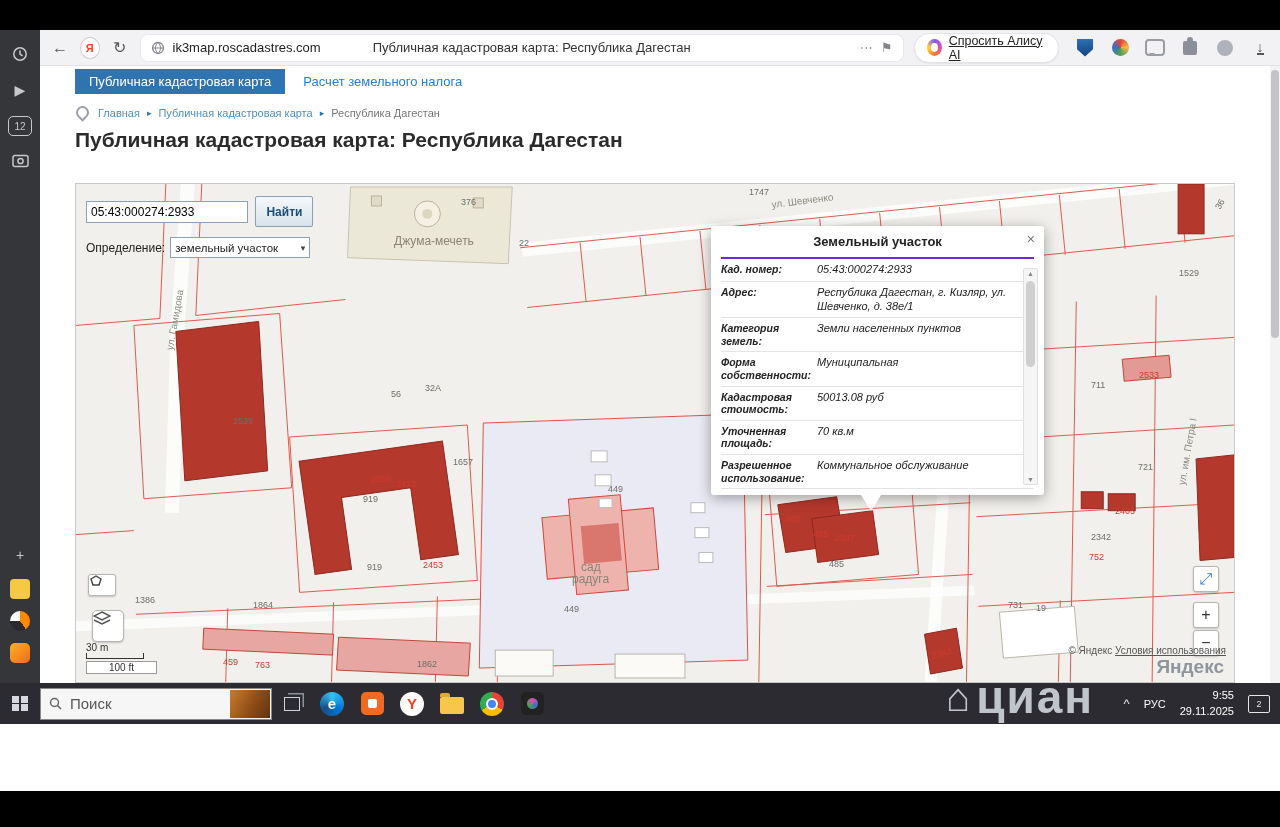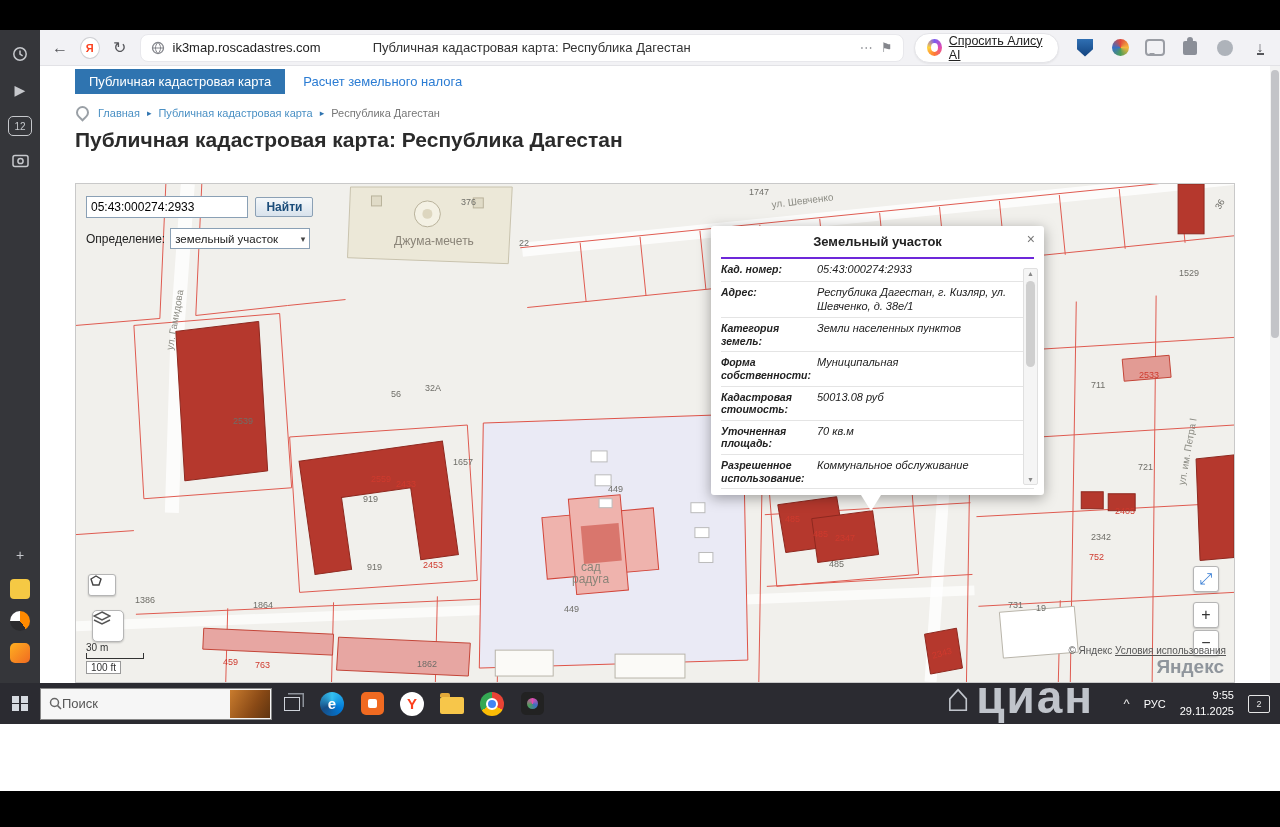--- a/index.html
+++ b/index.html
@@ -73,38 +73,38 @@
        background:#f1f0ec;overflow:hidden;}
   #map svg{position:absolute;left:0;top:0;}
   #map-labels{position:absolute;left:0;top:0;width:100%;height:100%;}
   .mlabel{position:absolute;font-size:9px;color:#6f6e68;white-space:nowrap;transform-origin:0 0;}
   .mlabel.r{color:#cf3a2e;}
   .mlabel.p{color:#8a8478;font-size:12px;}
   .mlabel.s{color:#8d8d85;font-size:10px;}
 
   #map-search{position:absolute;left:10px;top:12px;z-index:15;}
   #cad-input{width:152px;height:18px;border:1px solid #8aa0b5;font-size:12px;padding:1px 4px;}
-  #find-btn{height:20px;width:58px;margin-left:3px;background:linear-gradient(#f5f8fa,#d8e2ec);
+  #find-btn{height:31px;width:58px;margin-left:3px;background:linear-gradient(#f5f8fa,#d8e2ec);
             border:1px solid #8ba0b5;border-radius:2px;color:#1b4d7a;font-weight:bold;font-size:12px;}
   #def-row{margin-top:10px;display:flex;align-items:center;gap:5px;font-size:12px;color:#222;}
   #def-select{width:130px;height:19px;background:#fff;border:1px solid #8aa0b5;font-size:11.5px;
               display:flex;align-items:center;justify-content:space-between;padding:0 4px;}
   #def-select .caret{font-size:9px;color:#444;}
 
   .map-btn{position:absolute;background:#fff;border:1px solid #b5b5b5;border-radius:3px;z-index:15;
            display:flex;align-items:center;justify-content:center;box-shadow:0 1px 2px rgba(0,0,0,.2);}
   #btn-measure{left:12px;top:390px;width:26px;height:20px;}
   #btn-layers{left:16px;top:426px;width:30px;height:30px;border-radius:5px;}
   #btn-full{right:15px;top:382px;width:24px;height:24px;color:#3a7fd5;}
   #btn-zoomin{right:15px;top:418px;width:24px;height:24px;font-size:16px;color:#333;}
   #btn-zoomout{right:15px;top:446px;width:24px;height:24px;font-size:16px;color:#333;}
 
   #scalebar{position:absolute;left:10px;bottom:8px;z-index:15;font-size:10px;color:#333;}
   #scale-line{width:56px;height:5px;border-left:1px solid #333;border-right:1px solid #333;border-bottom:1px solid #333;}
-  #scale-ft{margin-top:2px;display:inline-block;background:#fff;border:1px solid #999;padding:0 4px;font-size:10px;}
+  #scale-ft{margin-top:2px;display:inline-block;background:#fff;border:1px solid #999;padding:0 22px;font-size:10px;}
   #attrib{position:absolute;right:8px;bottom:26px;font-size:10px;color:#555;z-index:15;}
   #attrib a{color:#555;text-decoration:underline;}
   #ylogo{position:absolute;right:10px;bottom:4px;font-size:19px;font-weight:bold;color:#8f959c;z-index:15;}
 
   
   #popup{position:absolute;left:635px;top:42px;width:333px;background:#fff;border-radius:3px;z-index:20;
          box-shadow:0 3px 14px rgba(0,0,0,.35);padding:8px 10px 6px;box-sizing:border-box;}
   #popup::after{content:"";position:absolute;left:150px;top:100%;border:10px solid transparent;
                 border-top:16px solid #fff;border-bottom:0;}
   #popup-title{text-align:center;font-size:13px;font-weight:bold;padding-bottom:8px;}
@@ -126,21 +126,21 @@
   #watermark .wm-text{font-size:46px;font-weight:bold;letter-spacing:2px;line-height:46px;}
 
   
   #taskbar{position:absolute;left:0;top:683px;width:1280px;height:41px;background:#2b2b31;
            display:flex;align-items:center;}
   #start{width:40px;height:41px;display:flex;align-items:center;justify-content:center;}
   .win-logo{display:grid;grid-template-columns:7px 7px;grid-template-rows:7px 7px;gap:1.5px;}
   .win-logo div{background:#d6dae0;}
   #tb-search{width:232px;height:32px;background:#f6f6f6;border:1px solid #888;display:flex;align-items:center;
              padding-left:8px;box-sizing:border-box;position:relative;}
-  #tb-search span{color:#555;font-size:13px;}
+  #tb-search span{color:#555;font-size:15px;margin-left:8px;}
   #tb-search .deer{position:absolute;right:1px;top:1px;width:40px;height:28px;
                    background:linear-gradient(120deg,#c97c2e,#8a4a16 60%,#5f3410);}
   #taskview{width:40px;height:41px;display:flex;align-items:center;justify-content:center;}
   .tv-sq{width:14px;height:12px;border:1.5px solid #cfd3da;box-shadow:3px -3px 0 -0.5px #2b2b31,4px -4px 0 0 #8e939b;}
   .app{width:40px;height:41px;display:flex;align-items:center;justify-content:center;}
   .ic-edge{width:24px;height:24px;border-radius:50%;background:conic-gradient(#35c1f1,#0078d7,#174e86,#35c1f1);
            color:#fff;font-weight:bold;font-size:15px;display:flex;align-items:center;justify-content:center;}
   .ic-orange{width:23px;height:23px;border-radius:5px;background:#f06a21;position:relative;}
   .ic-orange::after{content:"";position:absolute;inset:7px;background:#fff;border-radius:2px;}
   .ic-ya{width:24px;height:24px;border-radius:50%;background:#fff;color:#fc3f1d;font-weight:bold;

